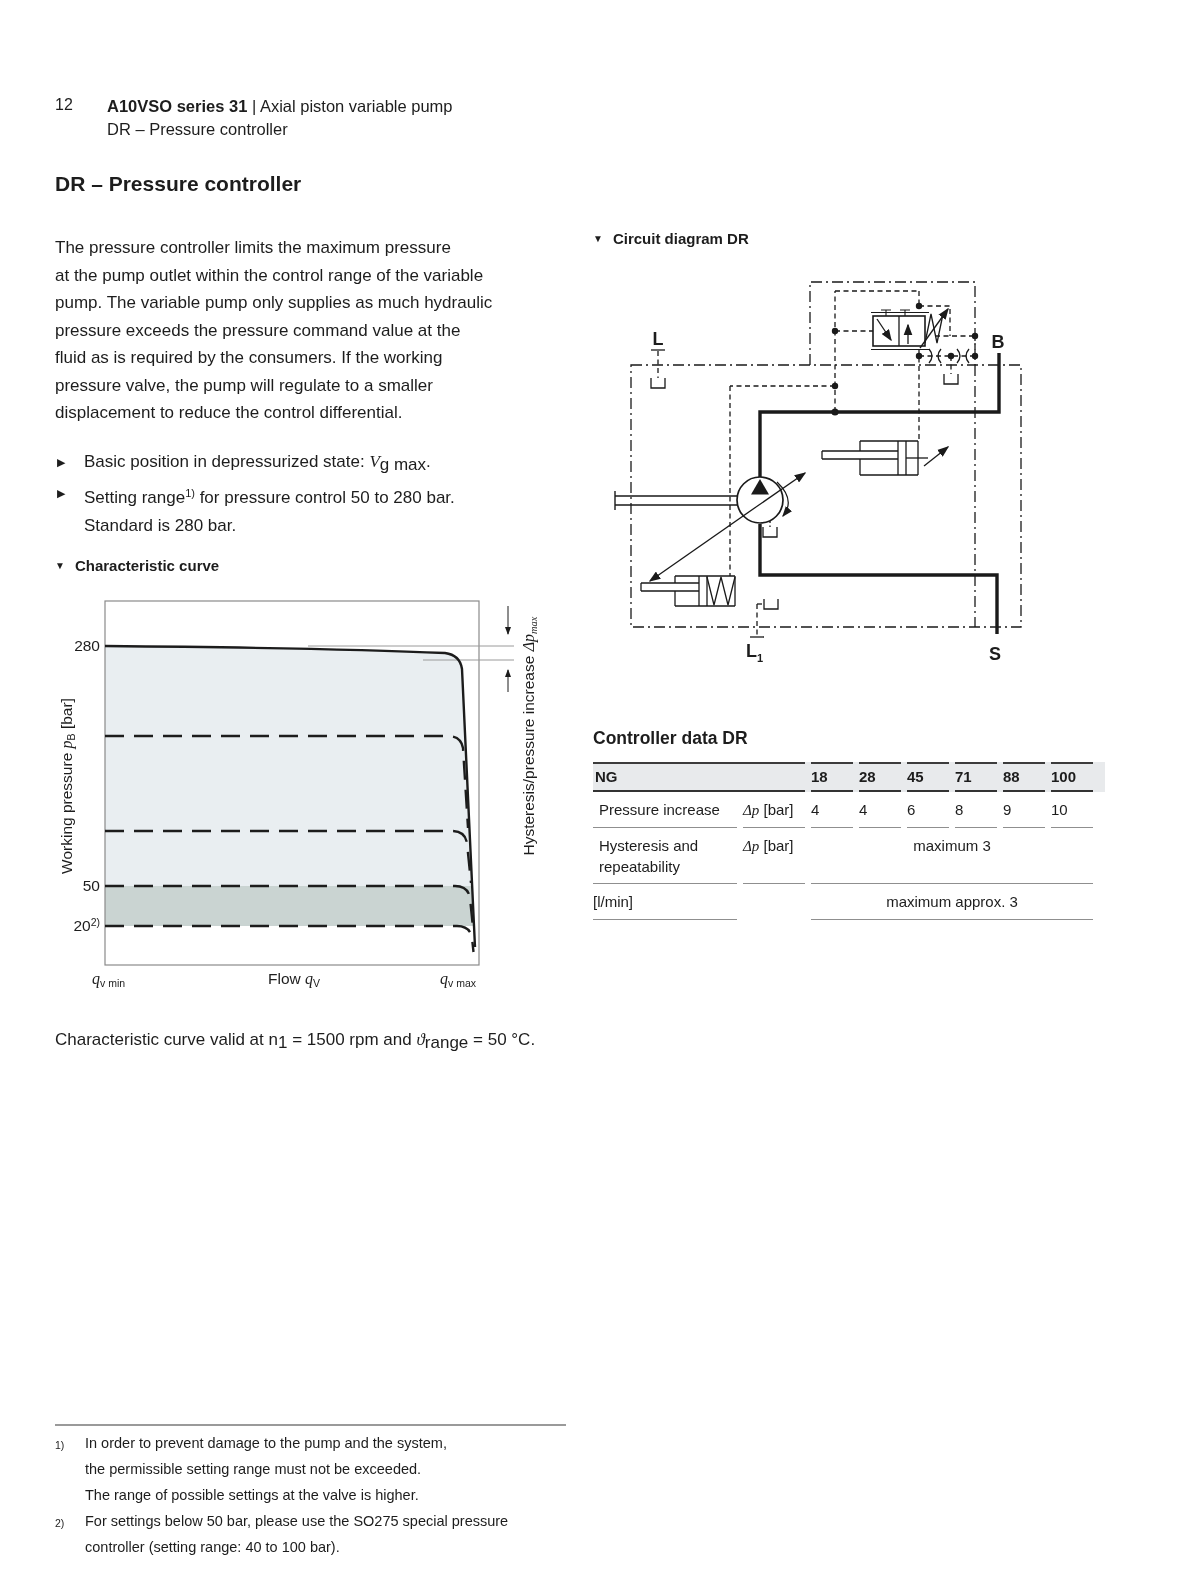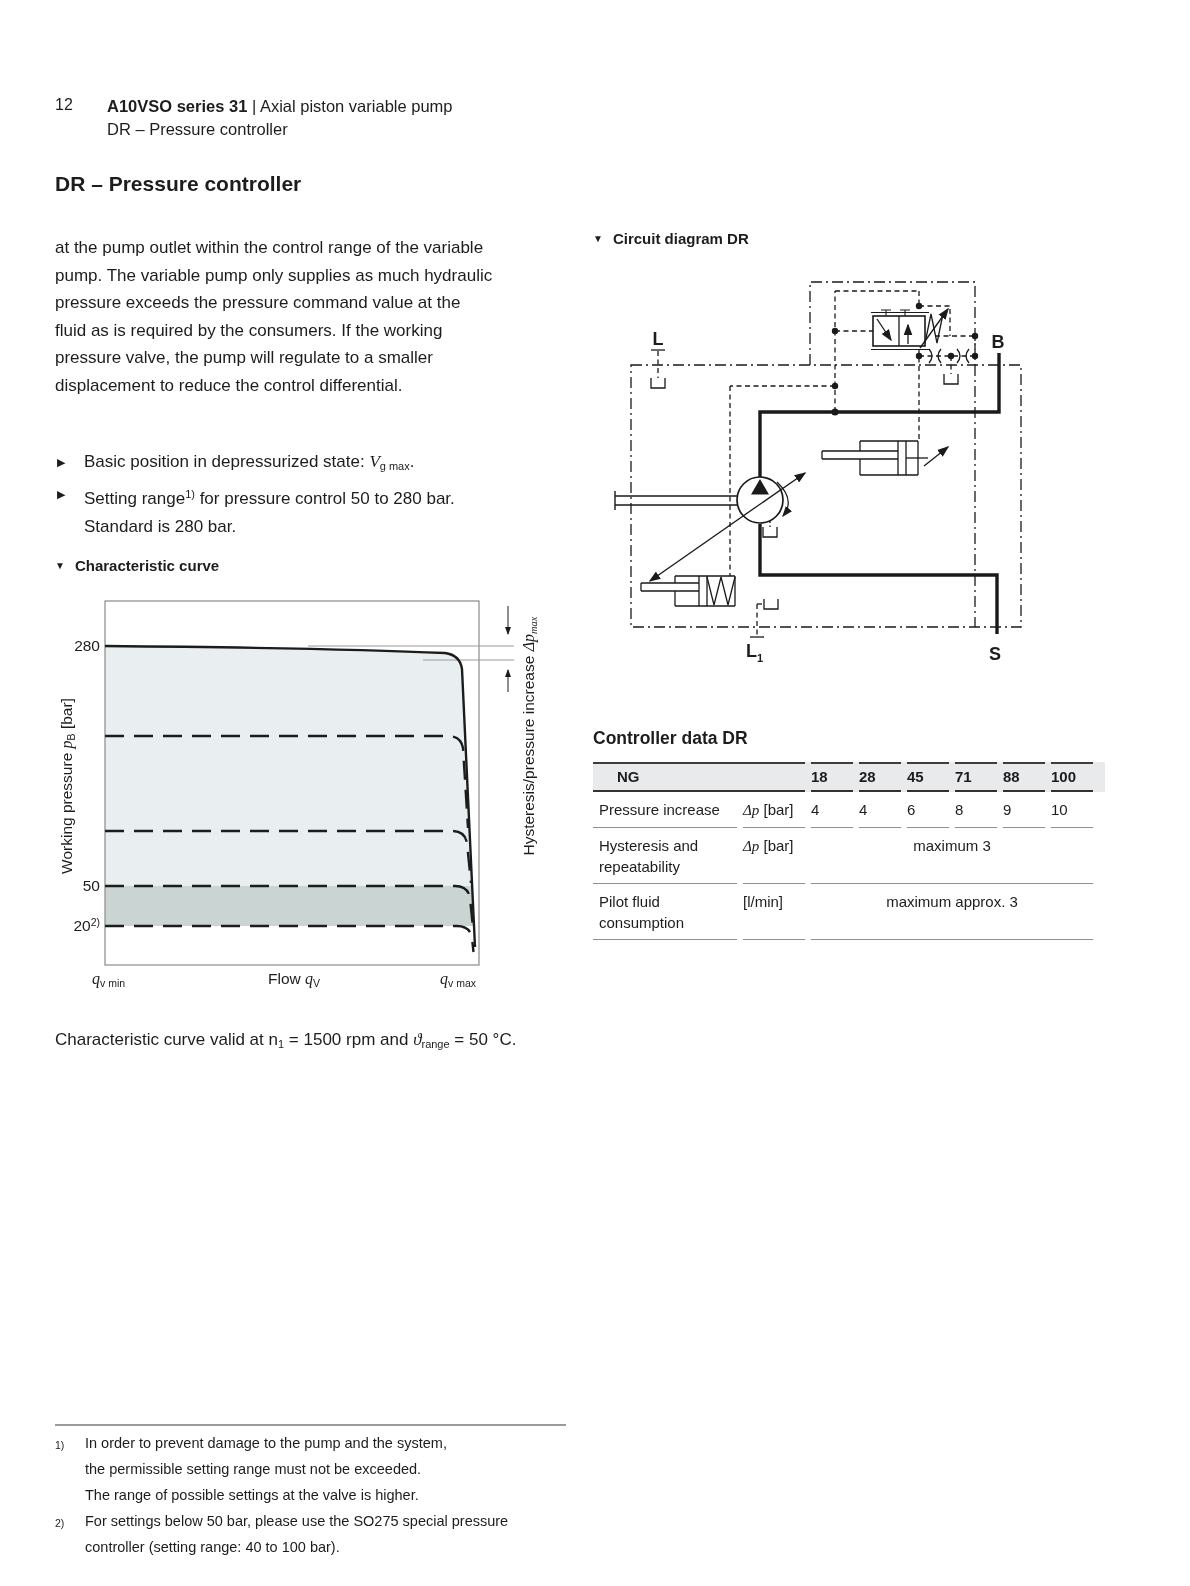--- a/index.html
+++ b/index.html
@@ -2,36 +2,36 @@
 <html><head>
 <meta charset="utf-8">
 <style>
   html,body{margin:0;padding:0;background:#fff;}
   #page{position:relative;width:1190px;height:1586px;background:#ffffff;
         font-family:"Liberation Sans",sans-serif;color:#1d1d1d;overflow:hidden;margin-top:48px;}
   .abs{position:absolute;}
   .nowrap{white-space:nowrap;}
   .b{font-weight:bold;}
   .m{font-family:"Liberation Serif",serif;font-style:italic;}
-  .sub{font-size:11px;vertical-align:-3px;}
+  .sub{font-size:17px;vertical-align:-3px;}
   .sup{font-size:11px;vertical-align:6px;}
   .caption{font-size:15px;font-weight:bold;}
   .caption .tri{font-size:10px;vertical-align:2px;margin-right:10px;}
   .intro-line{font-size:17px;line-height:27.5px;white-space:nowrap;}
   .bullet-row{display:flex;font-size:17px;line-height:28px;}
   .bullet-row .tri{width:27px;font-size:11px;line-height:28px;}
   .fn-row{display:flex;font-size:14.5px;line-height:26px;}
   .fn-row .mk{width:30px;font-size:10.5px;padding-top:2px;}
   
   #ctl-table{width:512px;font-size:15px;}
   .trow{display:grid;grid-template-columns:144px 62px repeat(6,42px);column-gap:6px;}
   .thead{background:#e8eaec;}
   .thead .cell{border-top:2px solid #3c3c3c;border-bottom:2.5px solid #333;
                font-weight:bold;padding:4px 0 5px 0;}
-  .thead .cell.first{grid-column:1/3;padding-left:24px;}
+  .thead .cell.first{grid-column:1/3;padding-left:2px;}
   .tbody .cell{border-bottom:1.5px solid #8f8f8f;padding:7px 0 6px 0;line-height:21px;}
   .tbody .cell.first{padding-left:6px;}
   .cell.merged{grid-column:3/9;text-align:center;}
   svg text{fill:#1d1d1d;}
 </style>
 </head>
 <body>
 
 <div id="page">
 
@@ -39,20 +39,21 @@
   <div class="abs" style="left:107px;top:47px;font-size:16.5px;line-height:23px;">
     <div class="nowrap">
       <span class="b">A10VSO series 31</span><span> | </span><span>Axial piston variable pump</span>
     </div>
     <div class="nowrap">DR – Pressure controller</div>
   </div>
 
   <div class="abs b nowrap" style="left:55px;top:124px;font-size:21px;">DR – Pressure controller</div>
 
   <div class="abs" style="left:55px;top:186px;">
+    <div class="intro-line">The pressure controller limits the maximum pressure</div>
     <div class="intro-line">at the pump outlet within the control range of the variable</div>
     <div class="intro-line">pump. The variable pump only supplies as much hydraulic</div>
     <div class="intro-line">pressure exceeds the pressure command value at the</div>
     <div class="intro-line">fluid as is required by the consumers. If the working</div>
     <div class="intro-line">pressure valve, the pump will regulate to a smaller</div>
     <div class="intro-line">displacement to reduce the control differential.</div>
   </div>
 
   <div class="abs" style="left:57px;top:400px;">
     <div class="bullet-row">
@@ -249,21 +250,20 @@
       <div class="cell">8</div>
       <div class="cell">9</div>
       <div class="cell">10</div>
     </div>
     <div class="trow tbody">
       <div class="cell first">Hysteresis and repeatability</div>
       <div class="cell"><span class="m">Δp</span><span> [bar]</span></div>
       <div class="cell merged">maximum 3</div>
     </div>
     <div class="trow tbody">
-      <div class="cell first">Pilot fluid consumption</div>
       <div class="cell"><span class="m"></span><span>[l/min]</span></div>
       <div class="cell merged">maximum approx. 3</div>
     </div>
   </div>
 
   <div class="abs" style="left:55px;top:1376px;width:511px;height:1.5px;background:#9a9a9a;"></div>
   <div class="abs" style="left:55px;top:1382px;">
     <div class="fn-row">
       <span class="mk">1)</span>
       <span>

